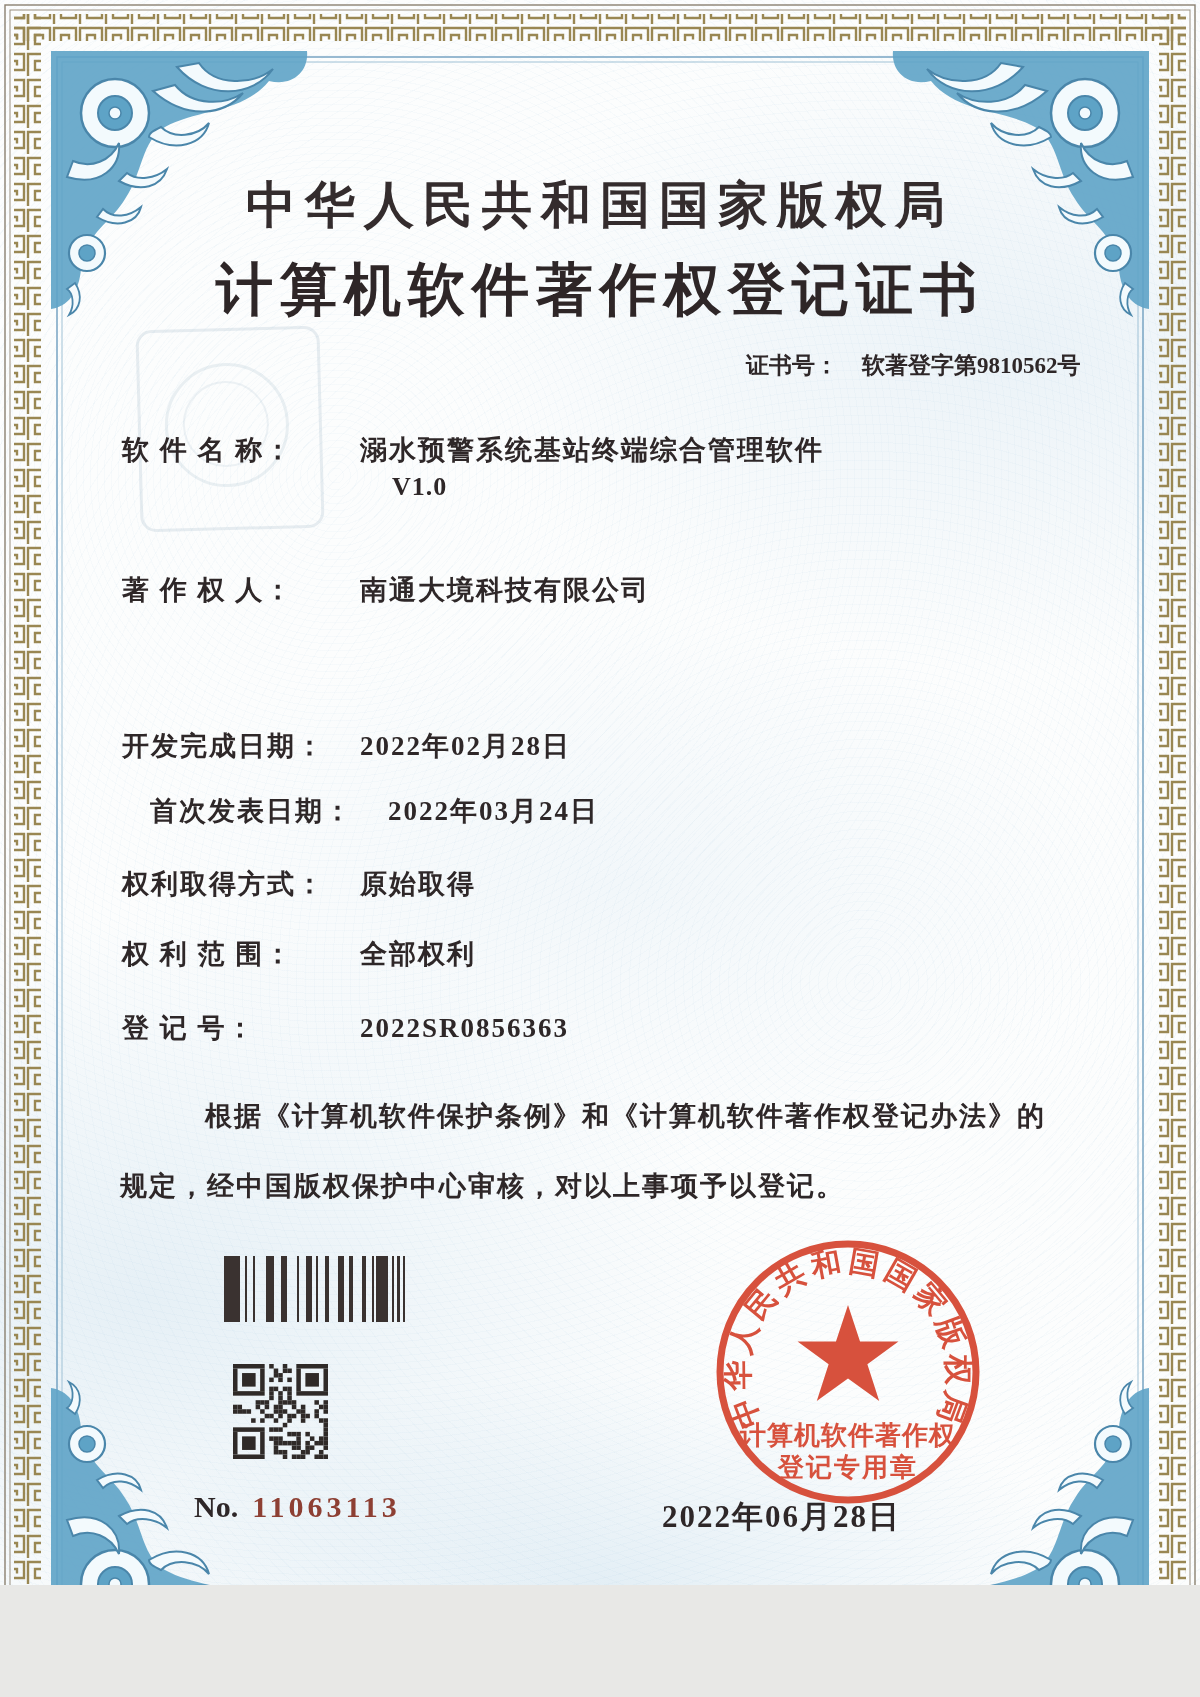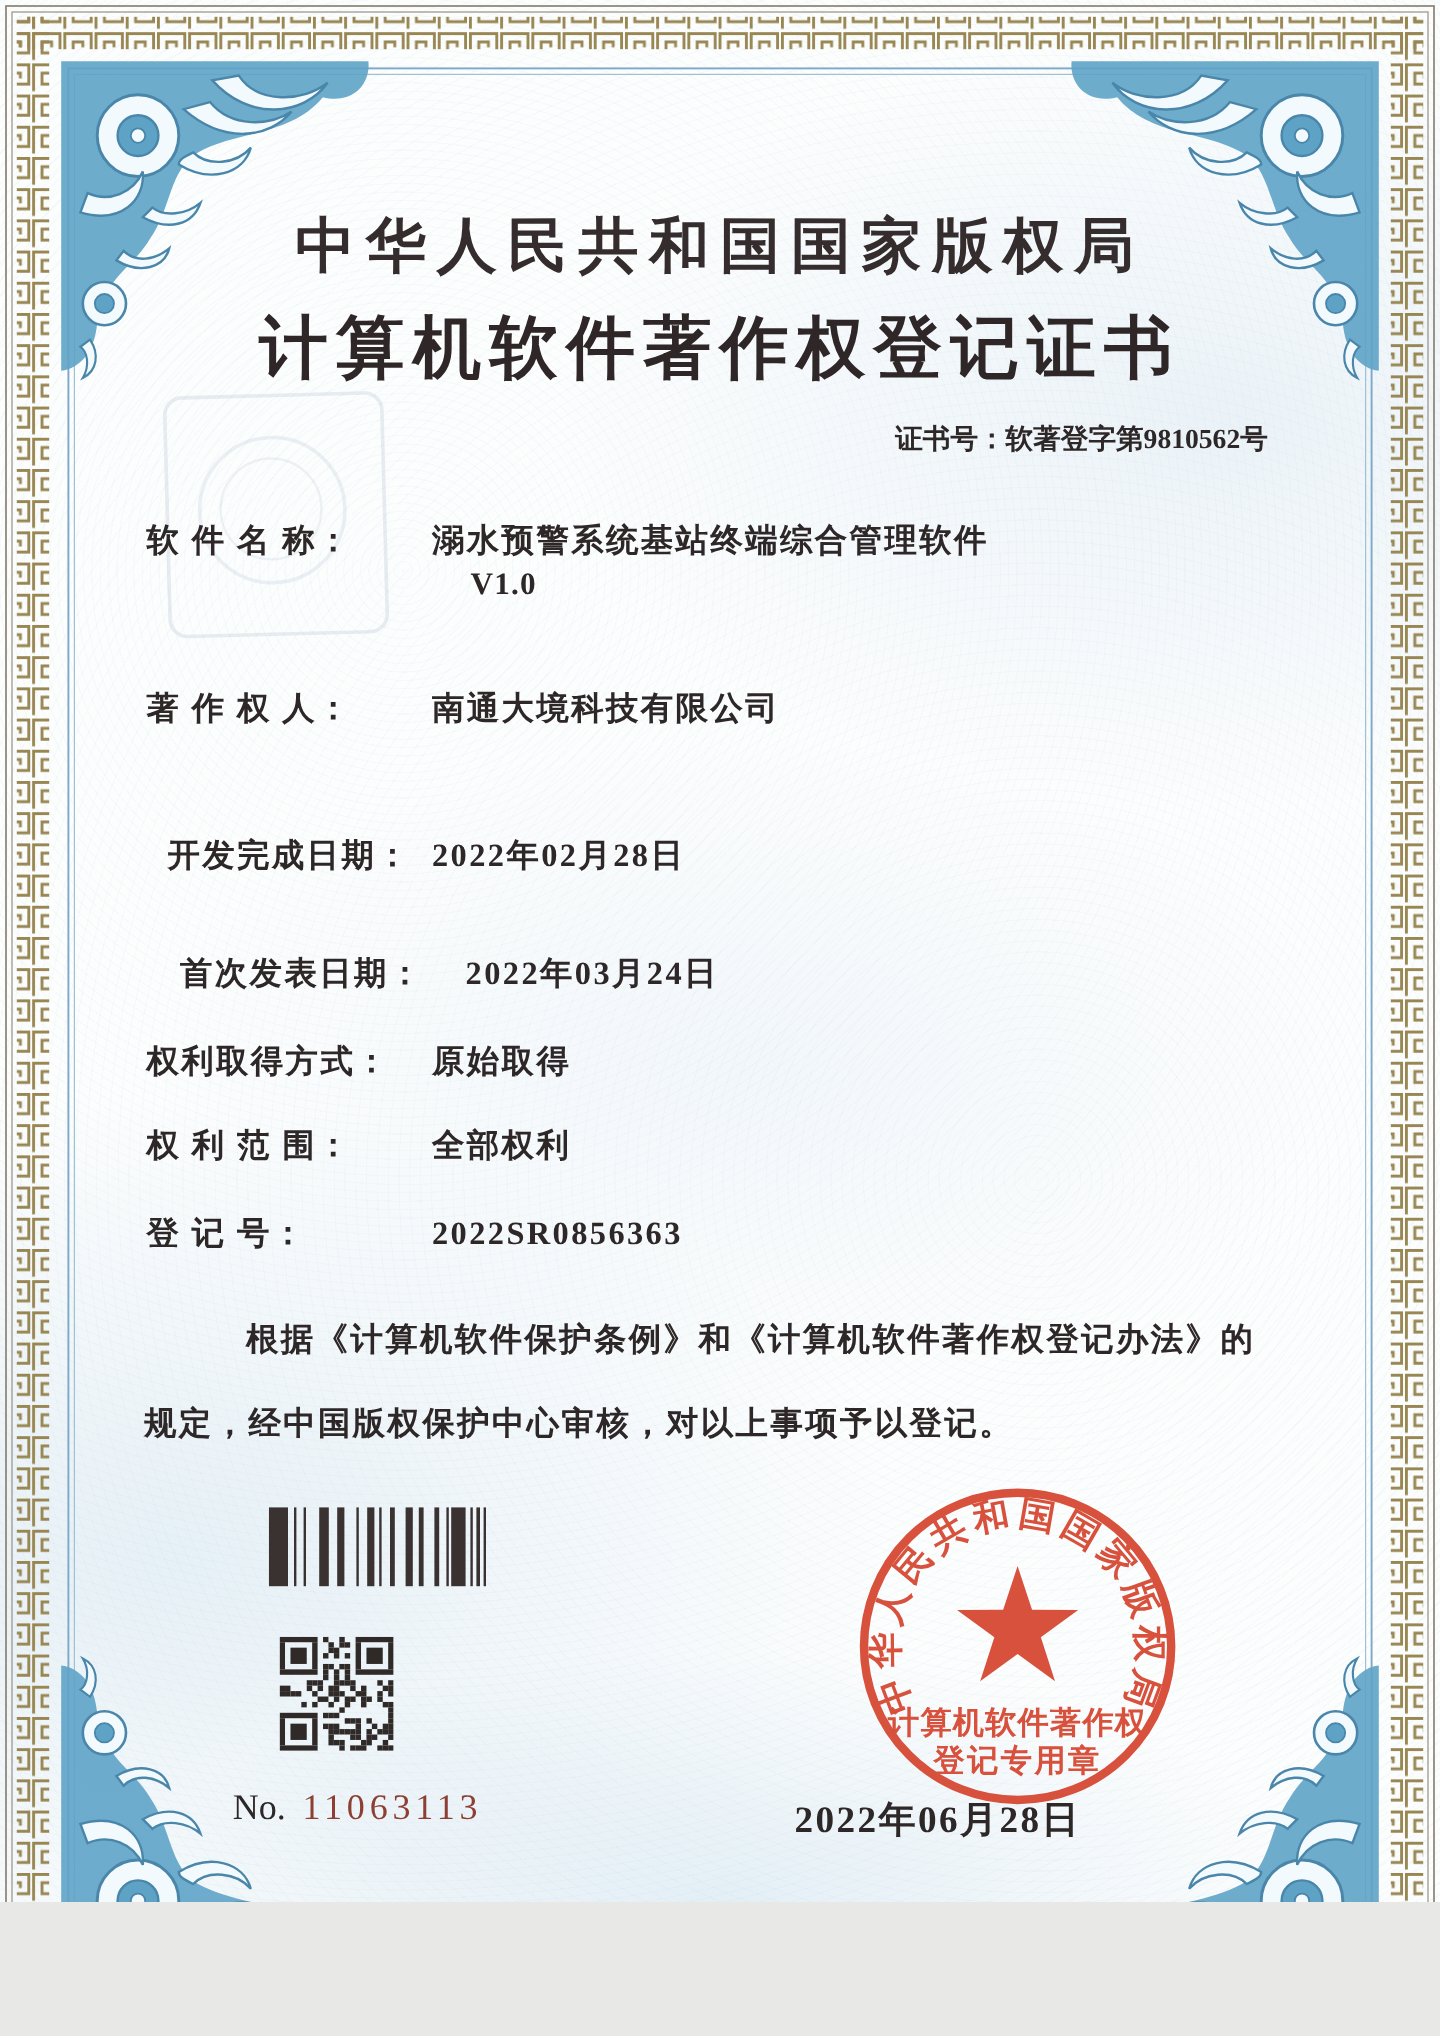--- a/index.html
+++ b/index.html
@@ -26,27 +26,27 @@
   .abs{position:absolute;}
   .authority{
     left:0;right:0;top:172px;text-align:center;
     font-size:50px;font-weight:bold;letter-spacing:9px;color:#342c2d;
   }
   .cert-title{
     left:0;right:0;top:252px;text-align:center;
     font-size:57px;font-weight:bold;letter-spacing:7px;color:#2e2627;
   }
   .certno{left:746px;top:350px;font-size:23px;font-weight:bold;white-space:nowrap;}
-  .certno .val{}
+  .certno .val{margin-left:24px;}
   .field{left:122px;font-size:27px;font-weight:bold;white-space:nowrap;}
   .field .lab{display:inline-block;width:238px;letter-spacing:2px;}
   .field .val{margin-left:0px;letter-spacing:2px;}
   .val2{left:360px;font-size:26px;font-weight:bold;letter-spacing:1px;}
   .stmt{font-size:27px;font-weight:bold;letter-spacing:2px;white-space:nowrap;}
-  .serial{left:194px;top:1490px;font-size:30px;font-weight:normal;white-space:nowrap;}
+  .serial{left:194px;top:1490px;font-size:30px;font-weight:bold;white-space:nowrap;}
   .serial .num{color:#8d3f33;letter-spacing:4px;margin-left:14px;}
   .issue-date{left:662px;top:1496px;font-size:31px;font-weight:bold;letter-spacing:2px;}
   .watermark{
     left:138px;top:328px;width:178px;height:196px;
     border:3px solid rgba(145,170,192,0.20);border-radius:16px;
     transform:rotate(-1.5deg);pointer-events:none;
   }
   .watermark .wm-circle{
     position:absolute;left:24px;top:32px;width:118px;height:118px;border-radius:50%;
     border:3px solid rgba(145,170,192,0.17);
@@ -117,21 +117,21 @@
 
   <div class="abs field" style="top:432px;">
     <span class="lab">软 件 名 称：</span><span class="val">溺水预警系统基站终端综合管理软件</span>
   </div>
   <div class="abs val2" style="top:472px;margin-left:32px;">V1.0</div>
 
   <div class="abs field" style="top:572px;">
     <span class="lab">著 作 权 人：</span><span class="val">南通大境科技有限公司</span>
   </div>
 
-  <div class="abs field" style="top:695px;text-align:center;">
+  <div class="abs field" style="top:728px;">
     <span class="lab">开发完成日期：</span><span class="val">2022年02月28日</span>
   </div>
 
   <div class="abs field" style="top:793px;margin-left:28px;">
     <span class="lab">首次发表日期：</span><span class="val">2022年03月24日</span>
   </div>
 
   <div class="abs field" style="top:866px;">
     <span class="lab">权利取得方式：</span><span class="val">原始取得</span>
   </div>

